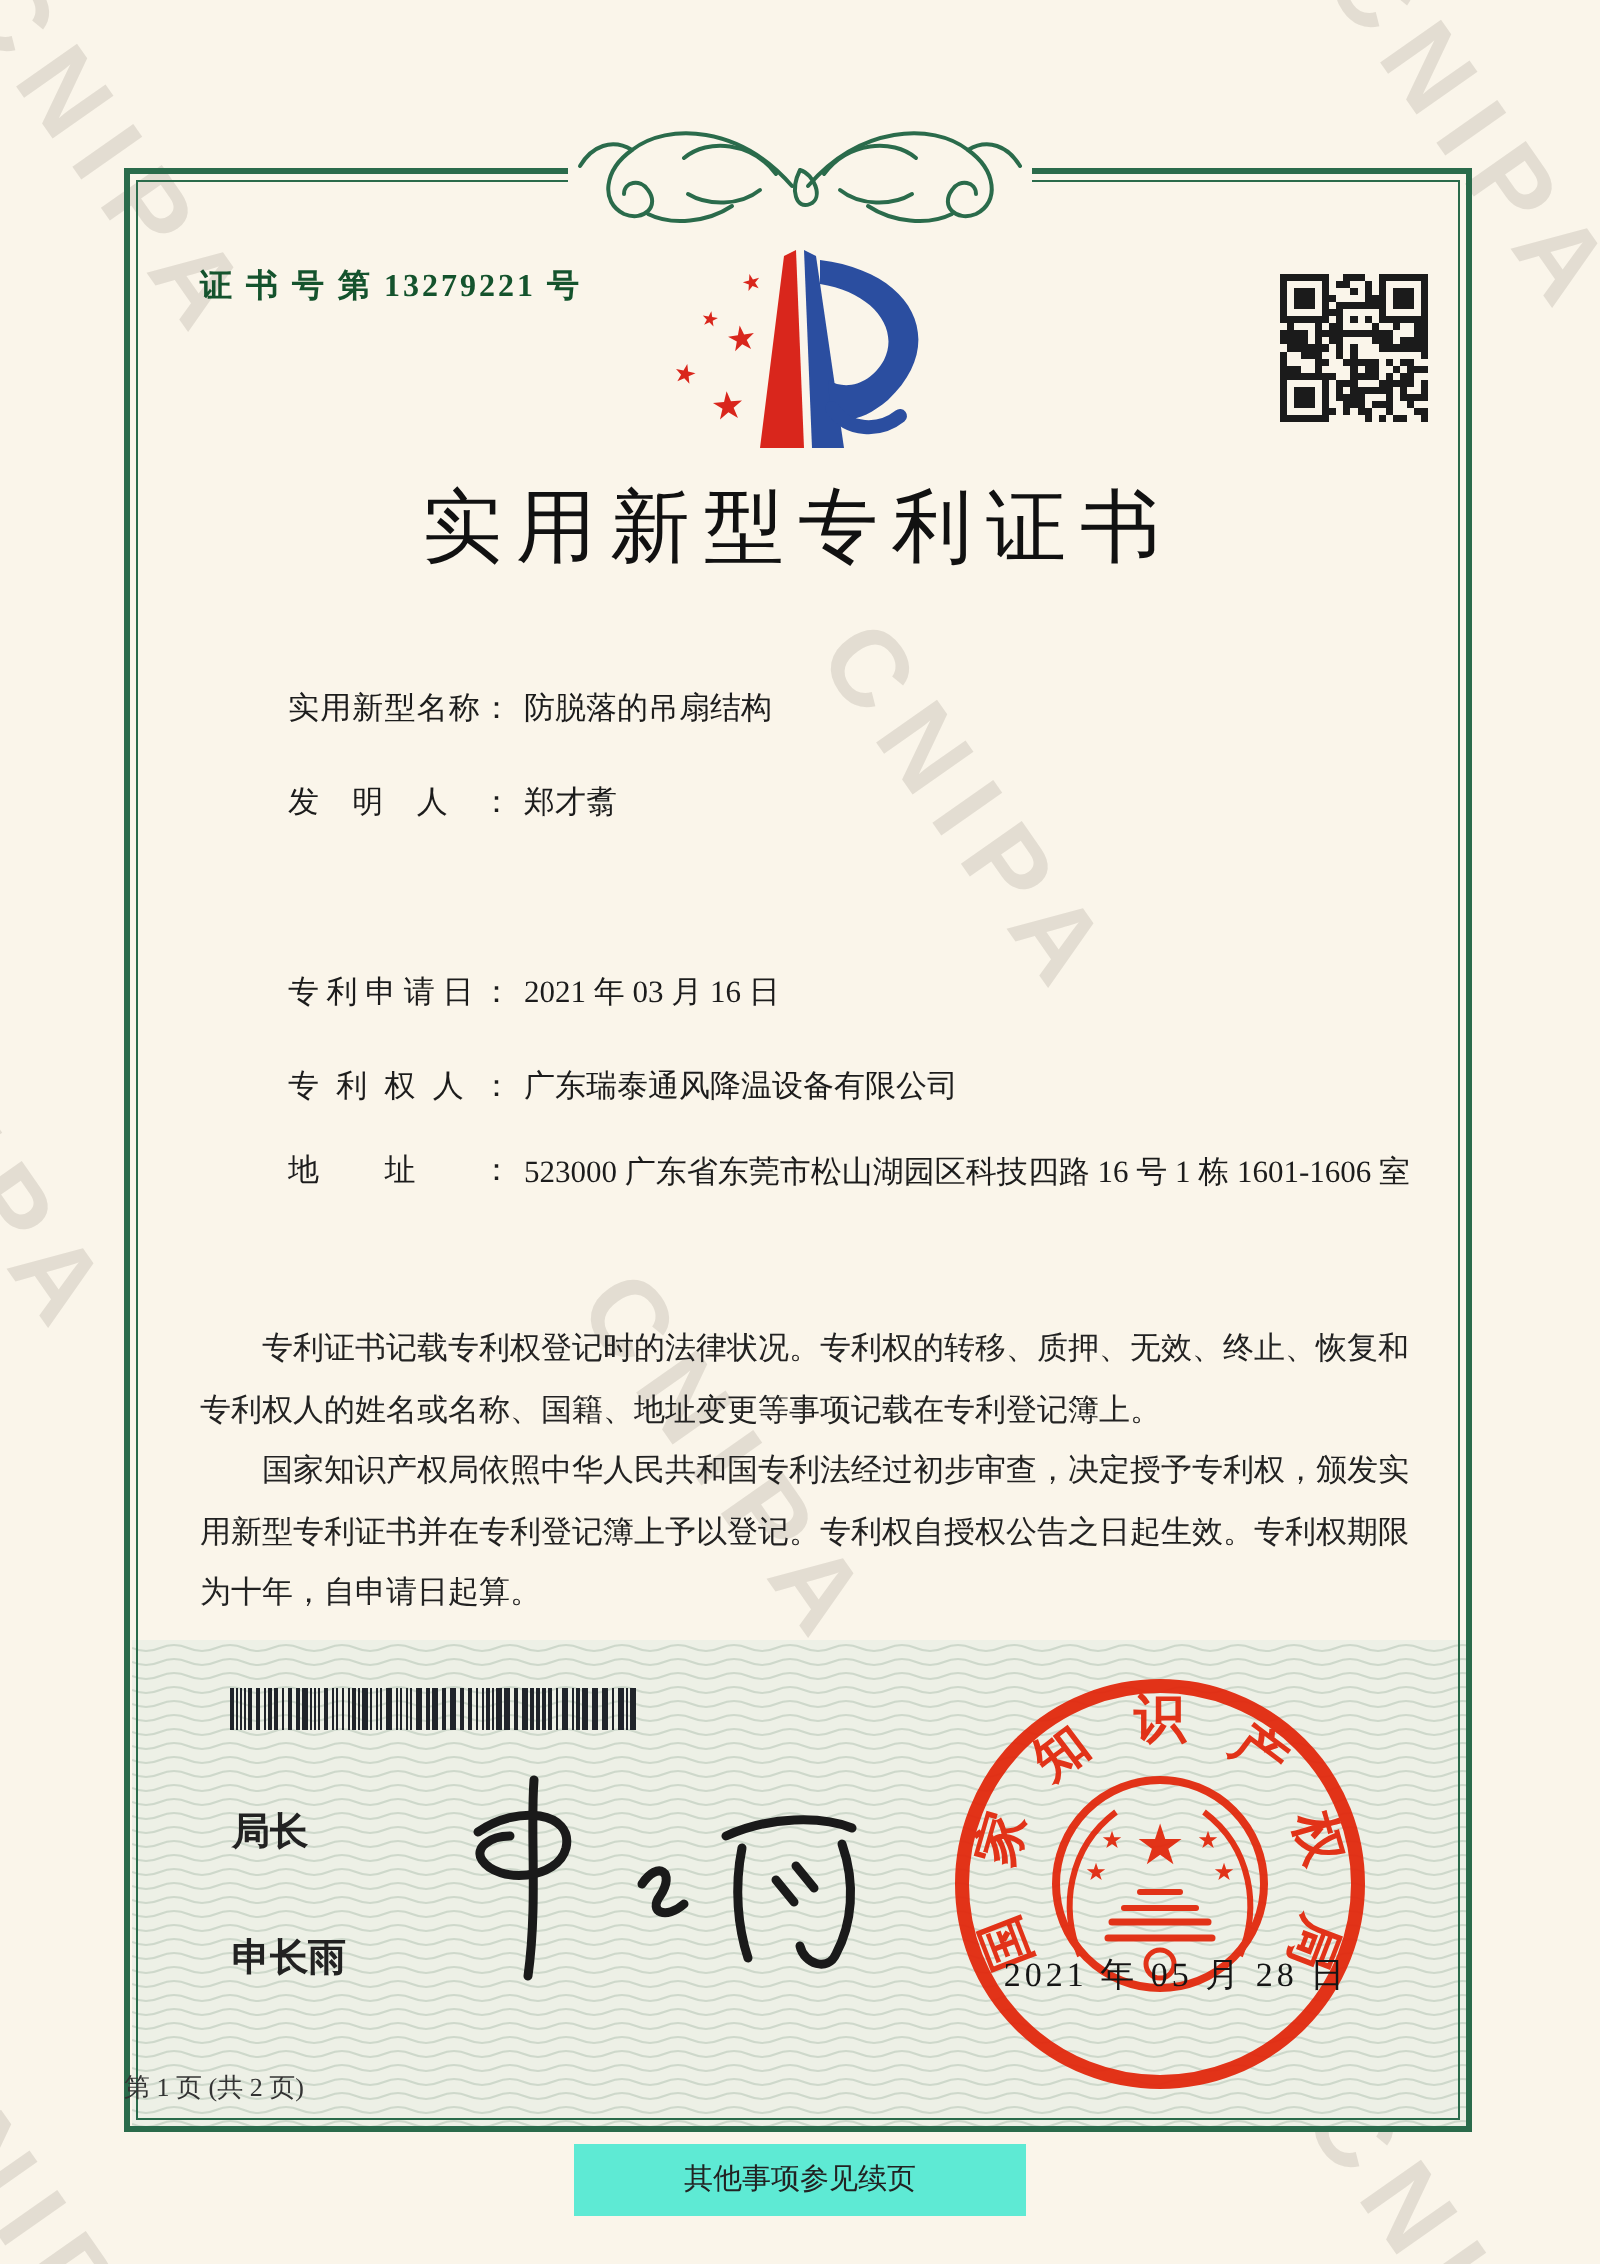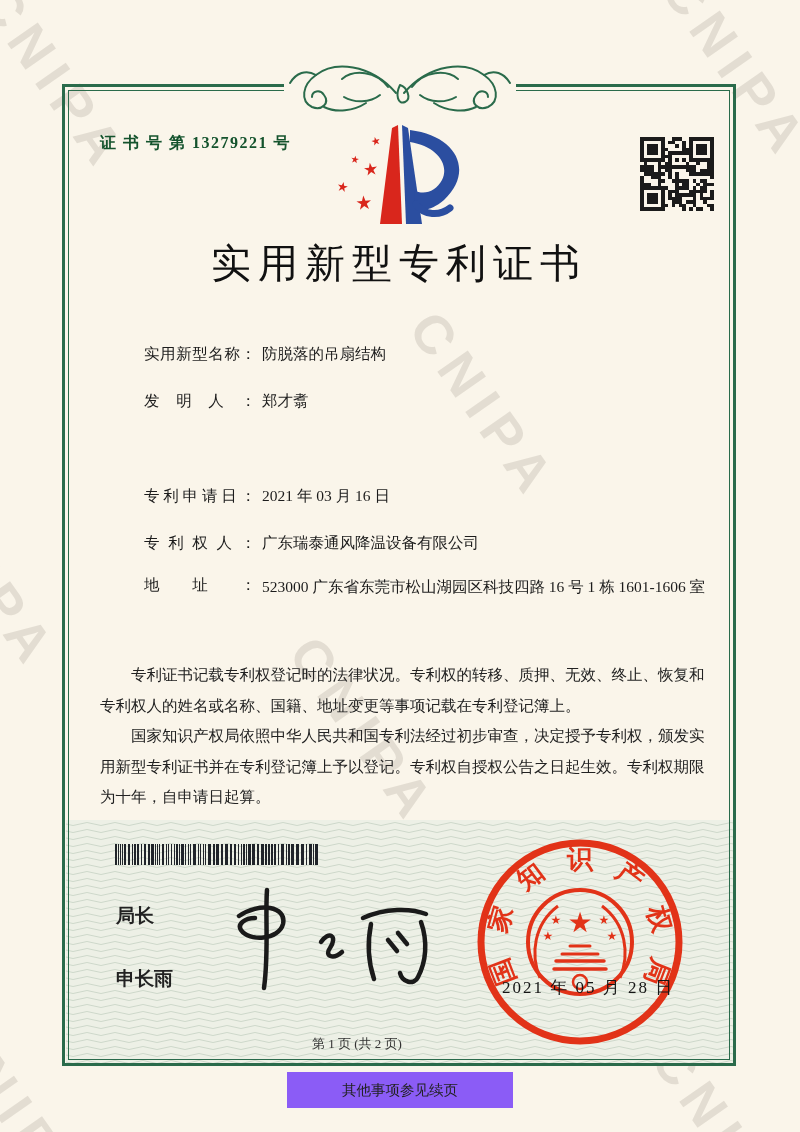--- a/index.html
+++ b/index.html
@@ -71,26 +71,26 @@
   }
   .officer-title{top:903px;}
   .officer-name{top:942px;margin-top:24px;}
   .signature{position:absolute; left:225px; top:882px; z-index:3;}
   .seal{position:absolute; left:468px; top:830px; z-index:3; opacity:0.95;}
   .seal-date{
     position:absolute; left:498px; top:976px; width:180px; z-index:5;
     font-size:17px; letter-spacing:2px; color:#151515; text-align:center;
   }
   .page-info{
-    position:absolute; left:62px; top:1035px; width:590px; text-align:center;
+    position:absolute; left:62px; top:1035px; width:590px; 
     font-size:13px; color:#333; z-index:3;
   }
   .note-box{
     position:absolute; left:287px; top:1072px; width:226px; height:36px;
-    background:#8b5cf6; z-index:3; text-align:center; line-height:36px;
+    background:#5eead4; z-index:3; text-align:center; line-height:36px;
     font-size:14.5px; color:#222;
   }
 </style>
 </head>
 <body>
 
 <div class="page">
 
   <span class="watermark" style="left:18px;top:-28px;">CNIPA</span>
   <span class="watermark" style="left:700px;top:-40px;">CNIPA</span>

